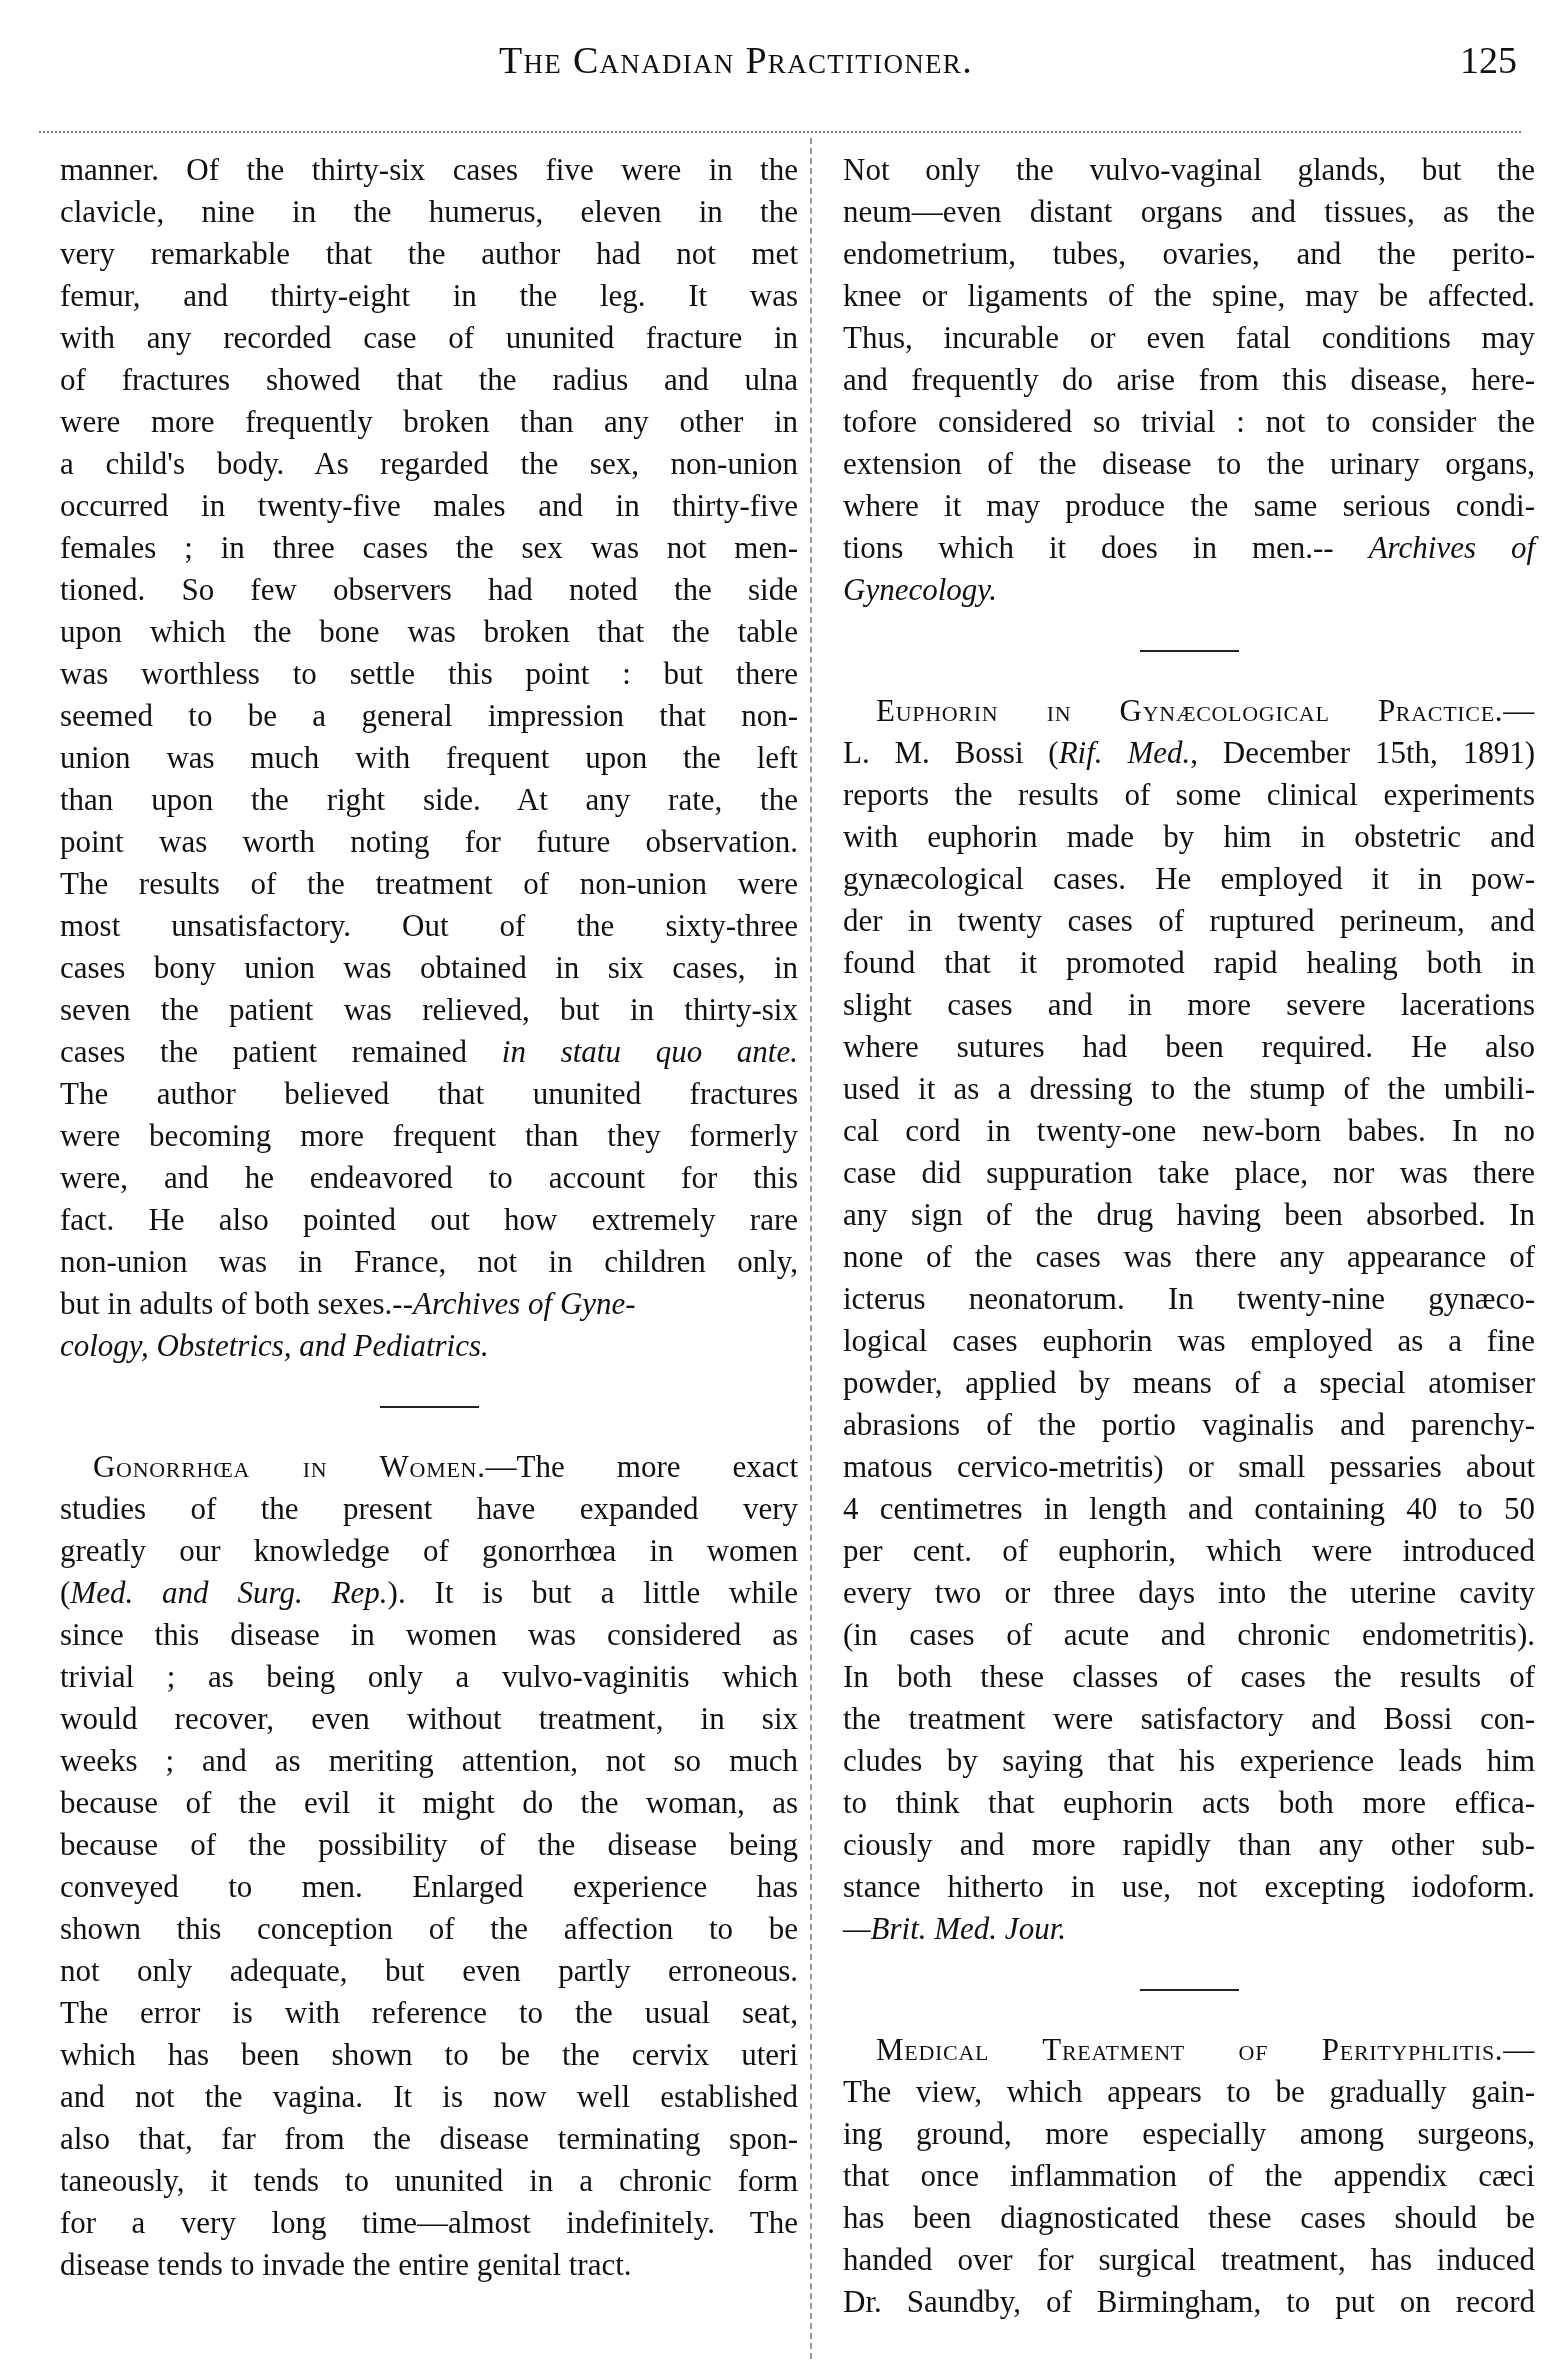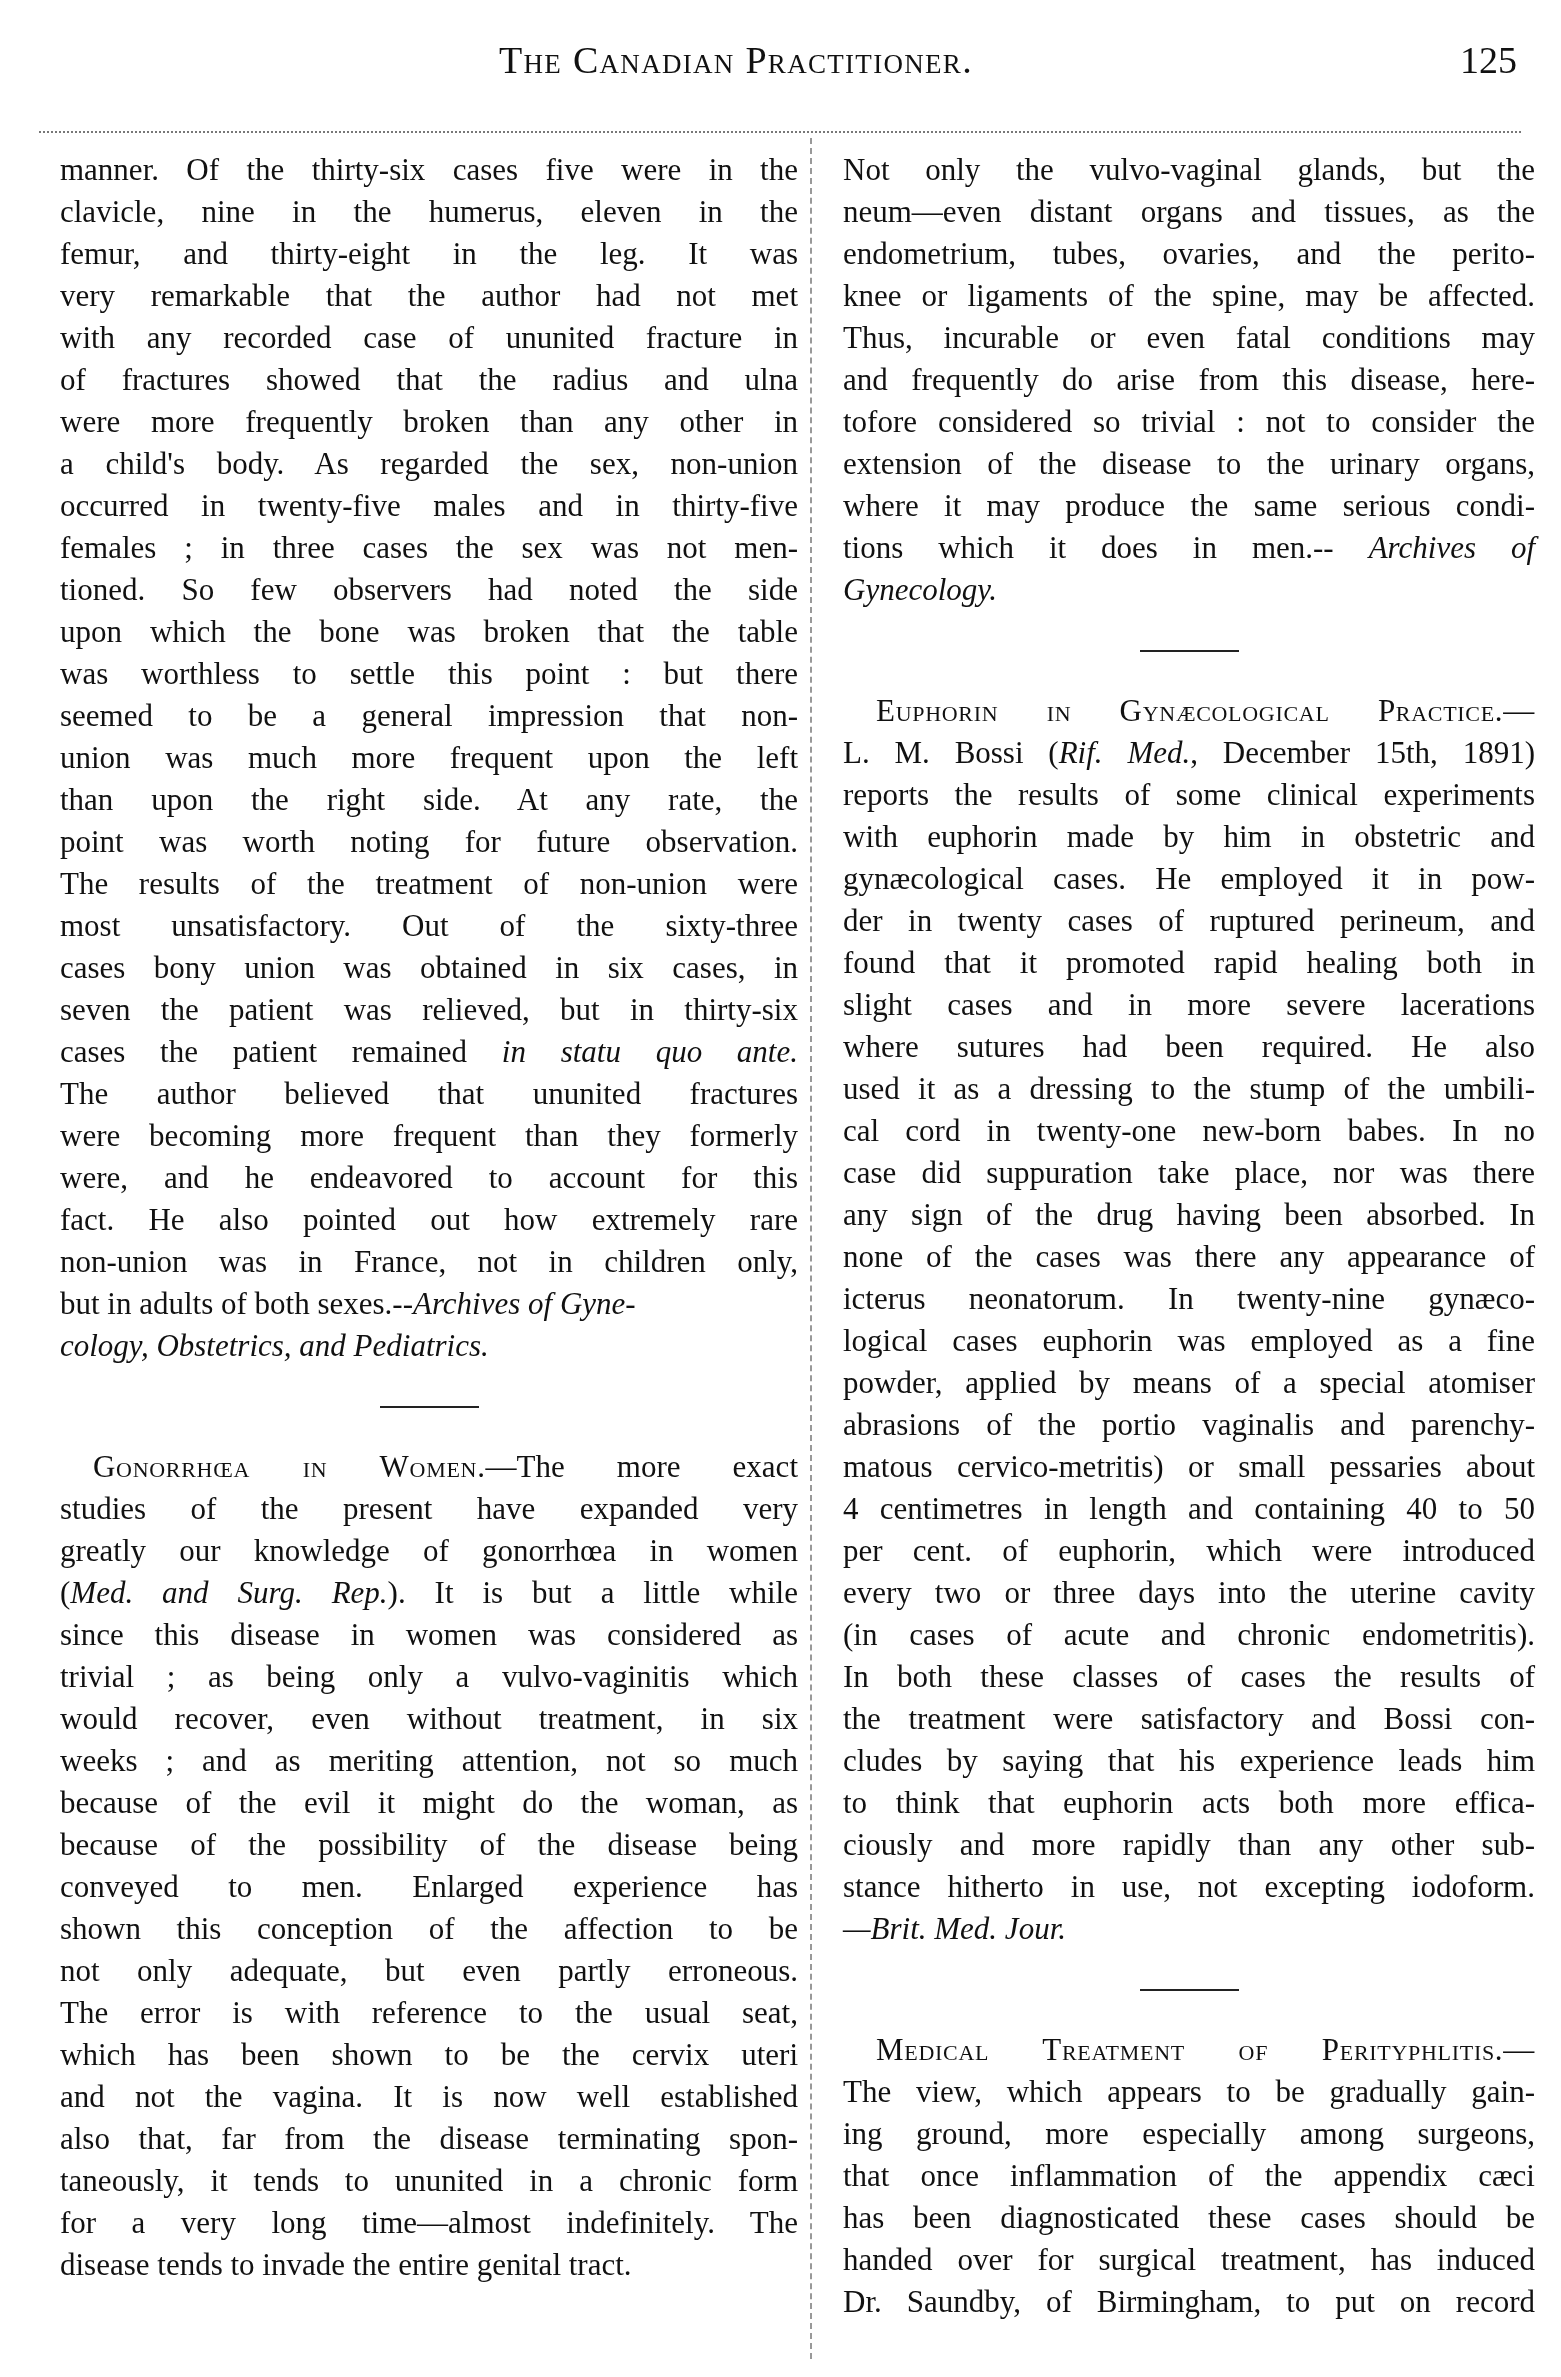--- a/index.html
+++ b/index.html
@@ -50,33 +50,33 @@
   <div class="journal-title">The Canadian Practitioner.</div>
   <div class="page-number">125</div>
 </div>
 <div class="head-rule"></div>
 <div class="gutter-rule"></div>
 
 <div class="column col-left">
   <div id="left-cont">
       <span class="line">manner.  Of the thirty-six cases five were in the</span>
       <span class="line">clavicle, nine in the humerus, eleven in the</span>
+      <span class="line">very remarkable that the author had not met</span>
       <span class="line">femur, and thirty-eight in the leg.  It was</span>
-      <span class="line">very remarkable that the author had not met</span>
       <span class="line">with any recorded case of ununited fracture in</span>
       <span class="line">of fractures showed that the radius and ulna</span>
       <span class="line">were more frequently broken than any other in</span>
       <span class="line">a child's body.  As regarded the sex, non-union</span>
       <span class="line">occurred in twenty-five males and in thirty-five</span>
       <span class="line">females ; in three cases the sex was not men-</span>
       <span class="line">tioned.  So few observers had noted the side</span>
       <span class="line">upon which the bone was broken that the table</span>
       <span class="line">was worthless to settle this point : but there</span>
       <span class="line">seemed to be a general impression that non-</span>
-      <span class="line">union was much more frequent upon the left</span>
+      <span class="line">union was much with frequent upon the left</span>
       <span class="line">than upon the right side.  At any rate, the</span>
       <span class="line">point was worth noting for future observation.</span>
       <span class="line">The results of the treatment of non-union were</span>
       <span class="line">most unsatisfactory.  Out of the sixty-three</span>
       <span class="line">cases bony union was obtained in six cases, in</span>
       <span class="line">seven the patient was relieved, but in thirty-six</span>
       <span class="line">cases the patient remained <span class="it">in statu quo ante.</span></span>
       <span class="line">The author believed that ununited fractures</span>
       <span class="line">were becoming more frequent than they formerly</span>
       <span class="line">were, and he endeavored to account for this</span>

